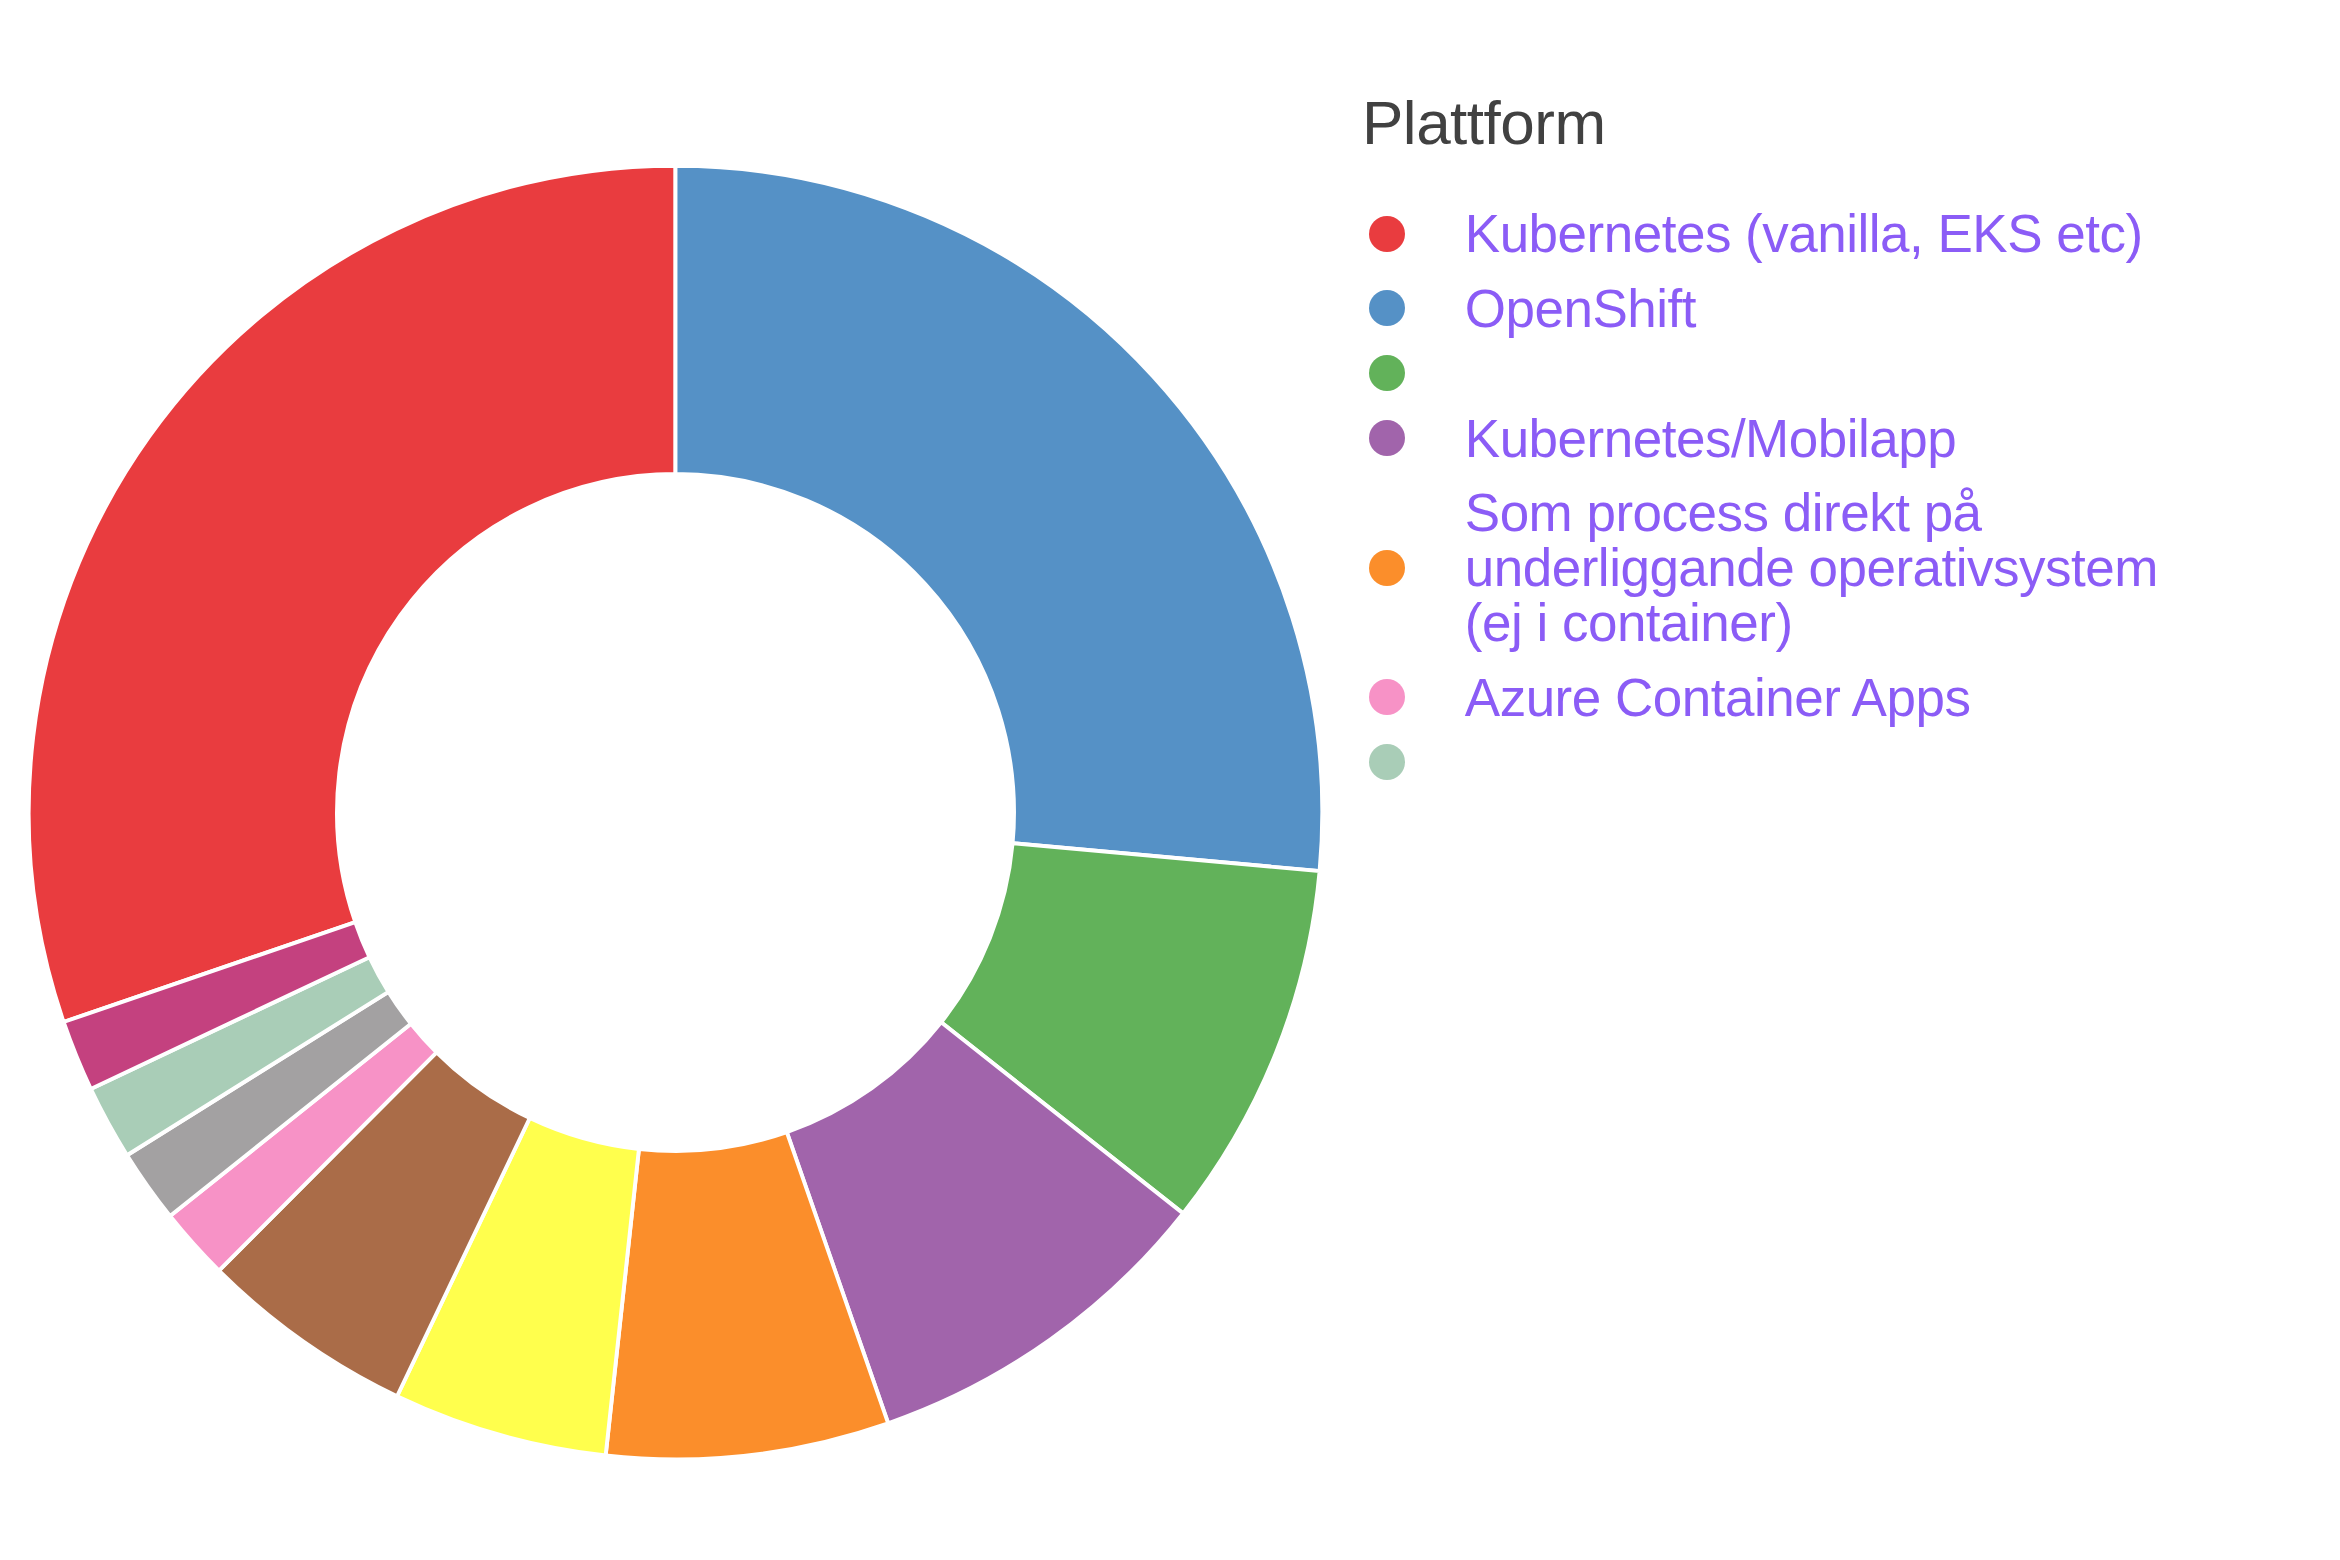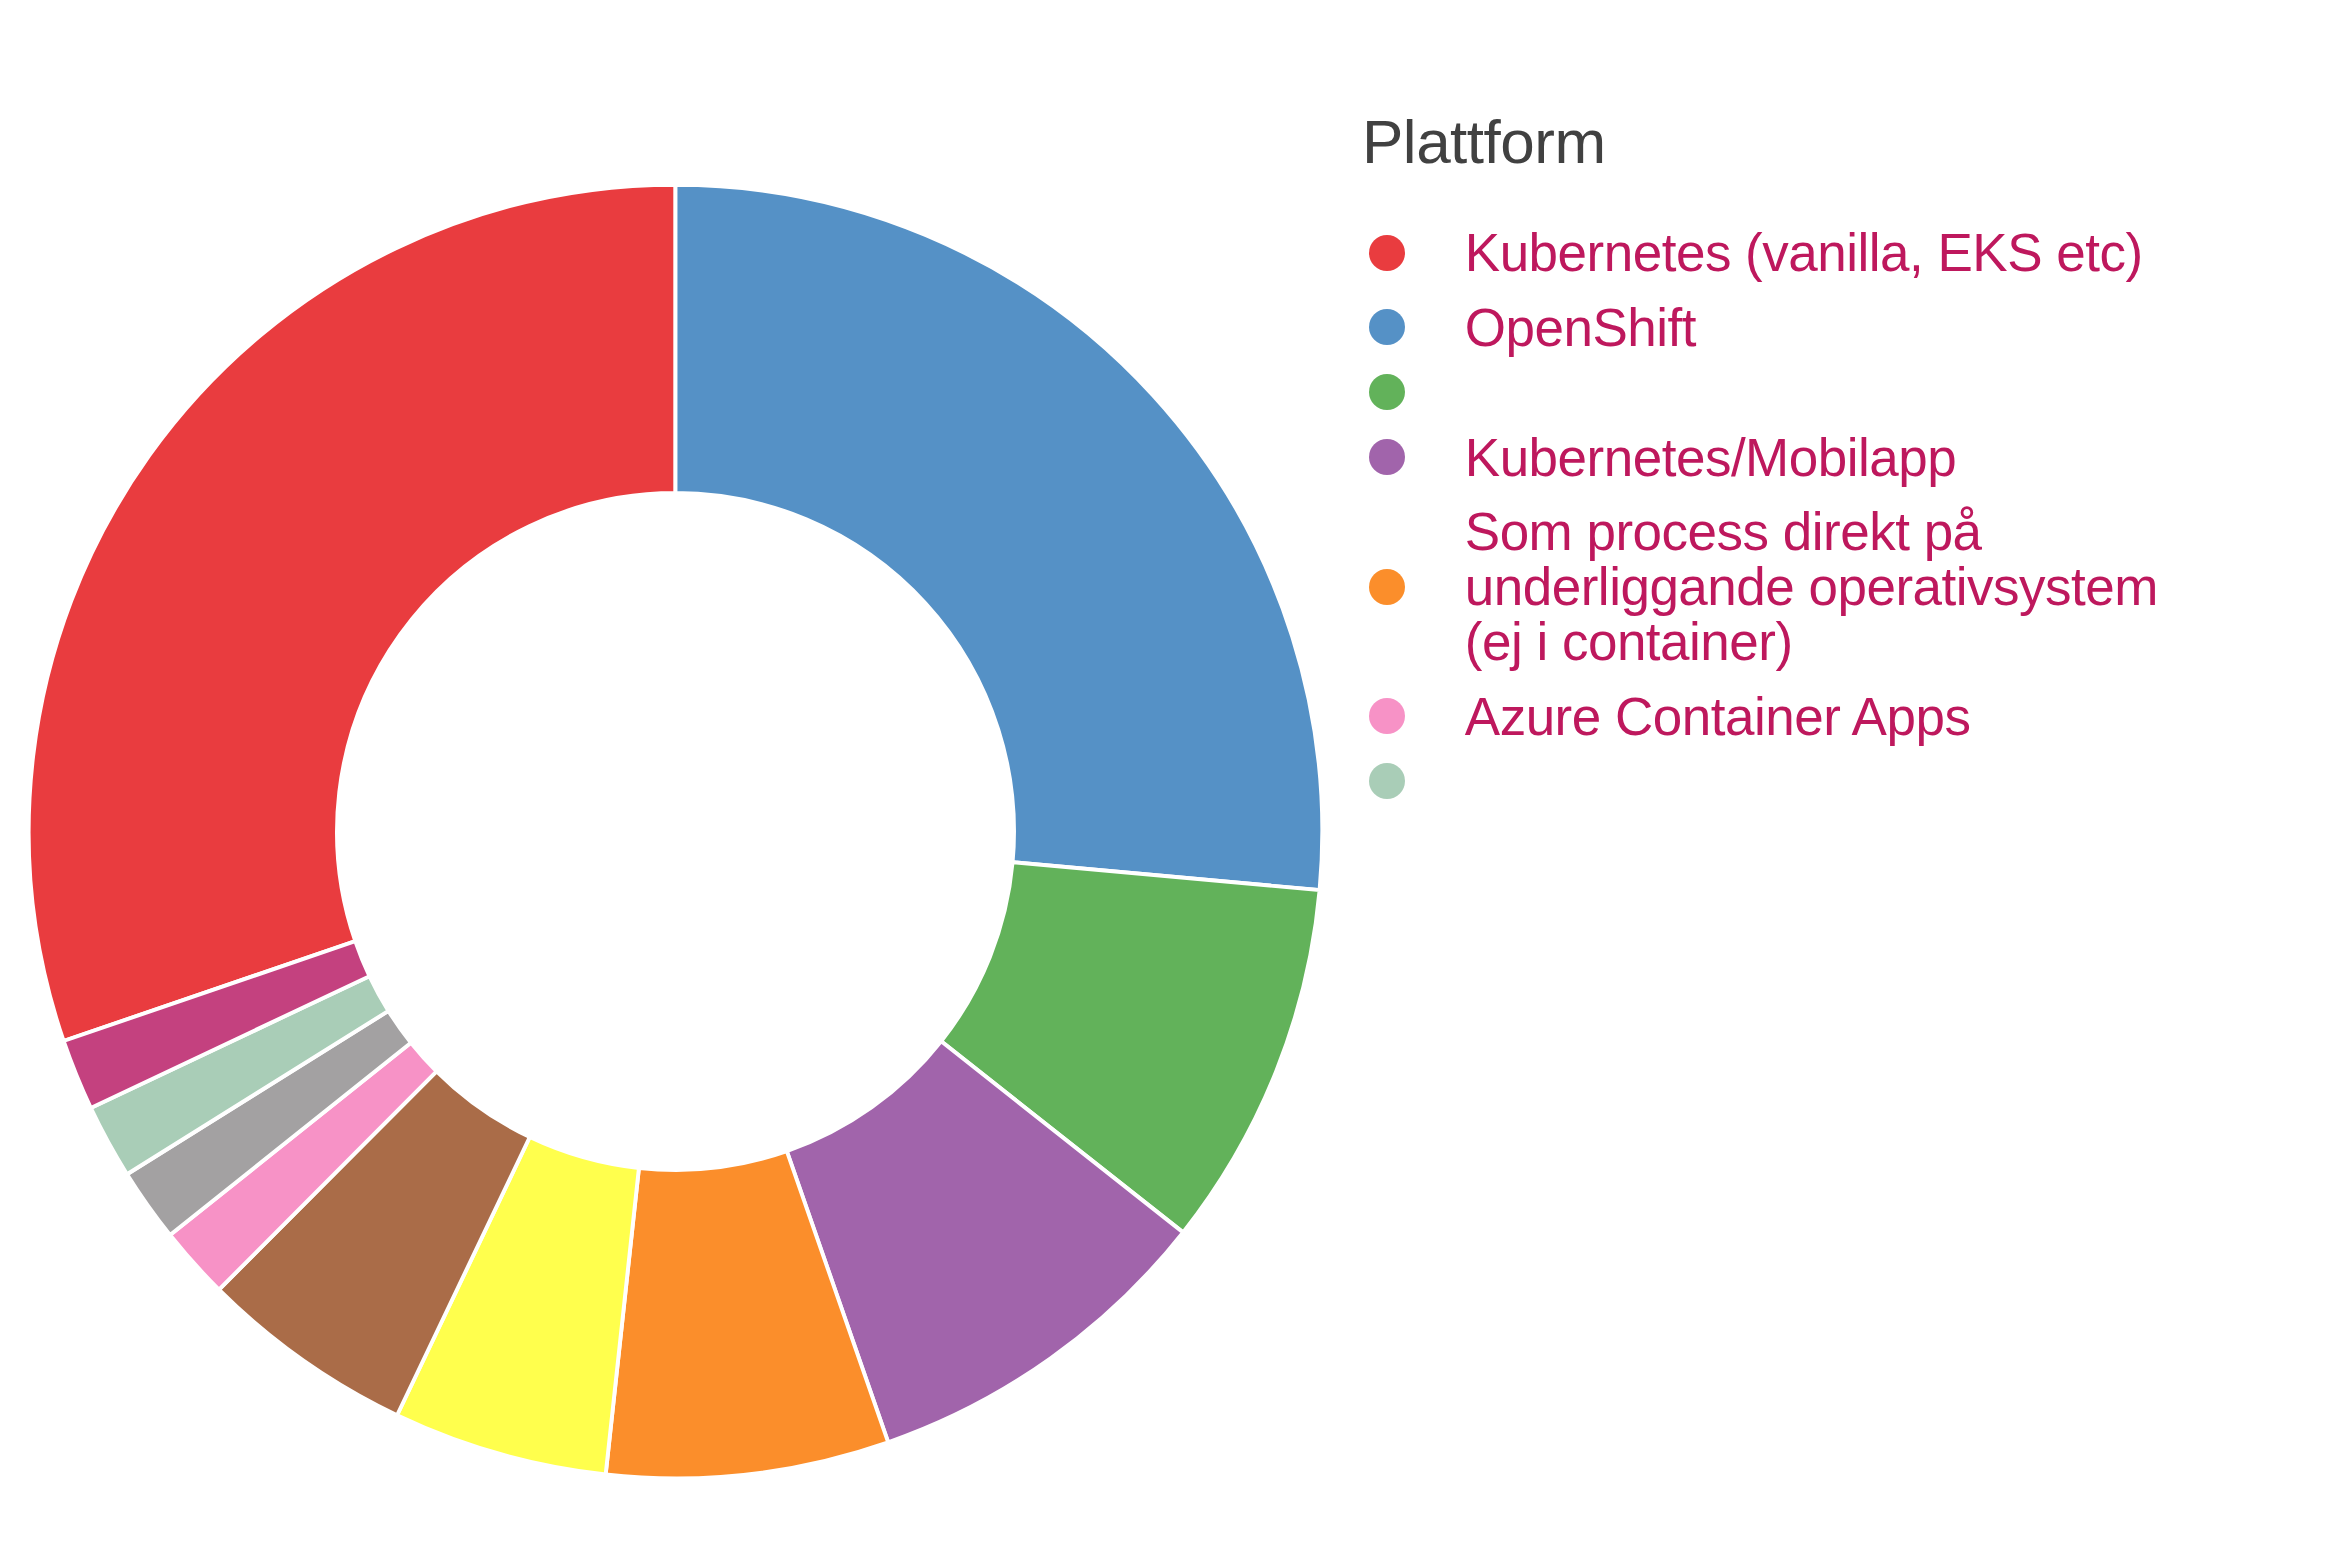--- a/index.html
+++ b/index.html
@@ -11,21 +11,20 @@
     width: 2341px;
     height: 1560px;
     position: relative;
     overflow: hidden;
     font-family: "Liberation Sans", sans-serif;
   }
   .page {
     position: absolute;
     inset: 0;
     background: #ffffff;
-    margin-top: 19px;
   }
   #donut {
     position: absolute;
     left: 17.6px;
     top: 155px;
   }
   .legend {
     position: absolute;
     left: 1362px;
     top: 86px;
@@ -53,21 +52,21 @@
   }
   .legend-item .dot {
     width: 36px;
     height: 36px;
     border-radius: 50%;
     flex: 0 0 auto;
   }
   .legend-item .label {
     font-size: 53px;
     line-height: 55px;
-    color: #be185d;
+    color: #8b5cf6;
     letter-spacing: -0.5px;
     white-space: pre-line;
   }
 </style>
 </head>
 <body>
 
 <div class="page">
 
   <svg id="donut" width="1315" height="1315" viewBox="-4 -4 1348 1348">

